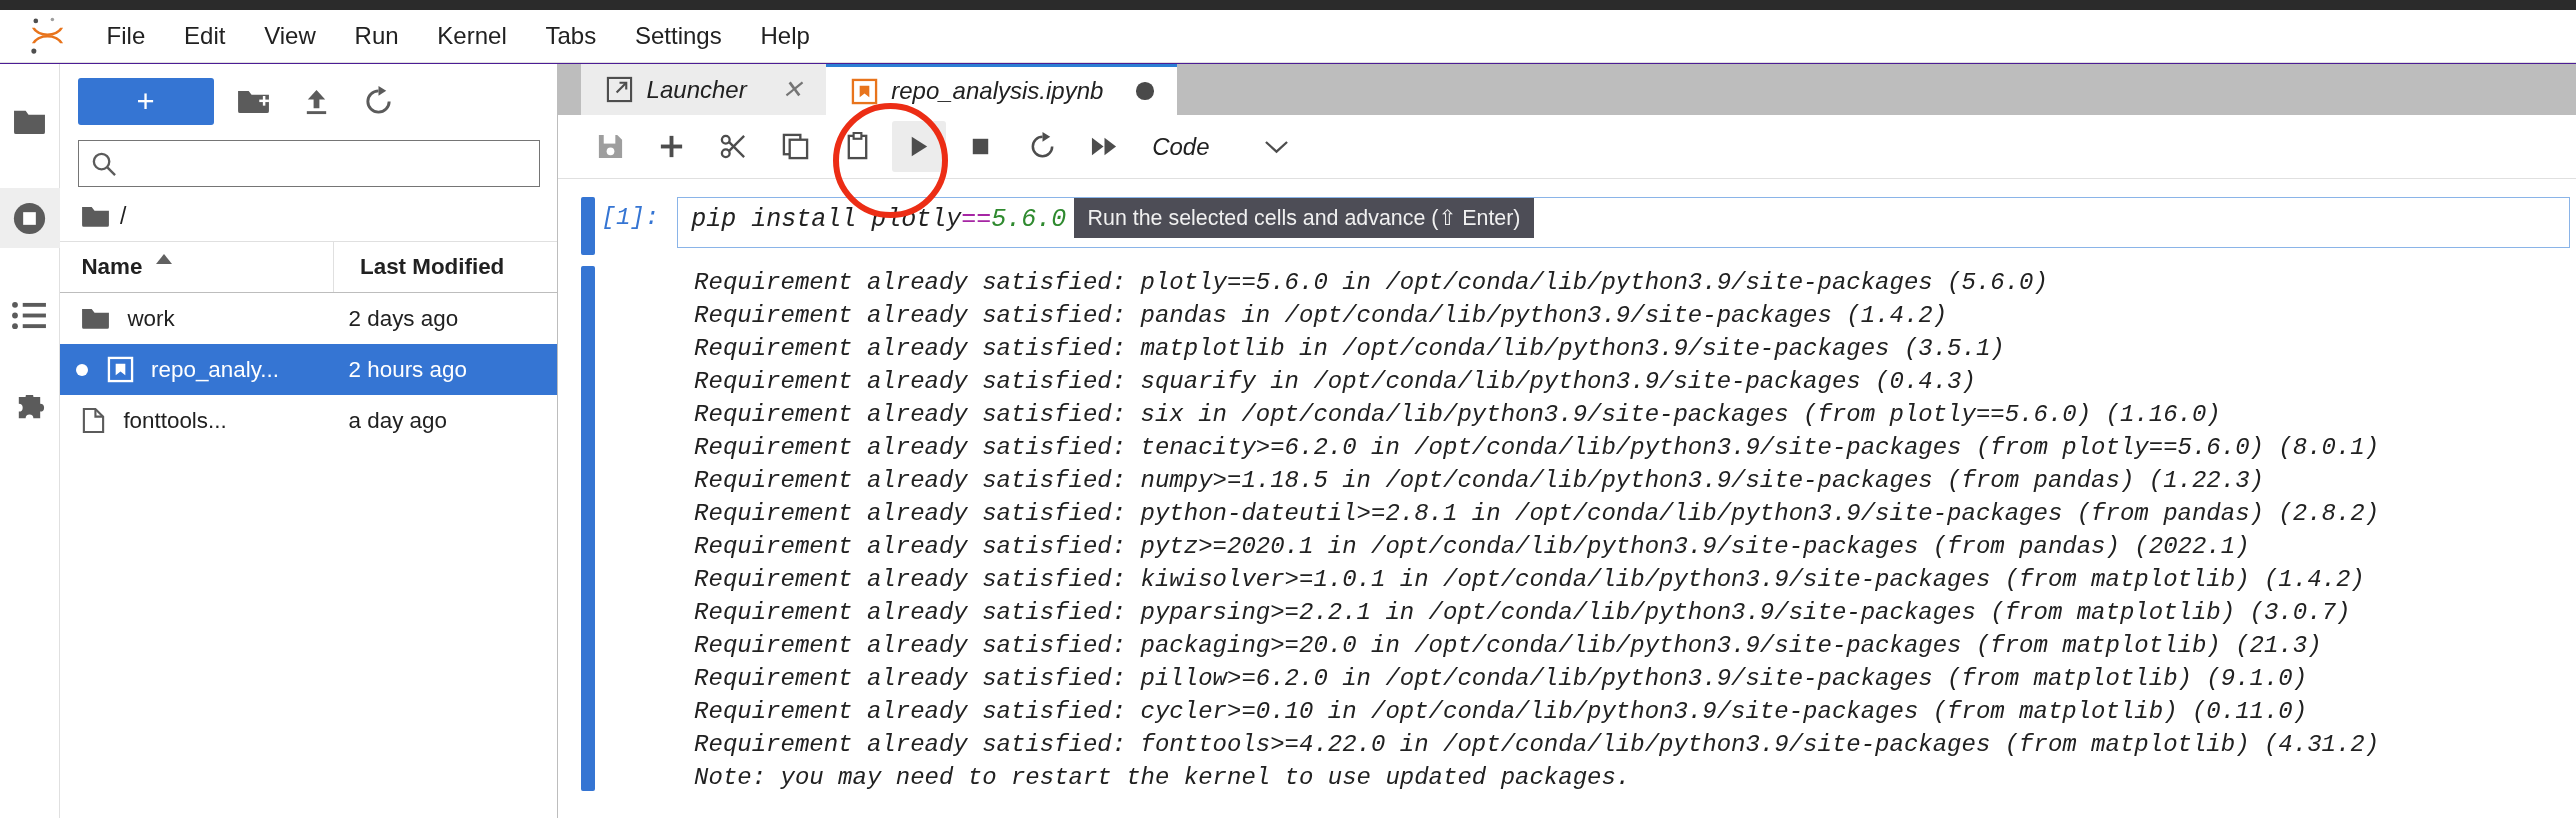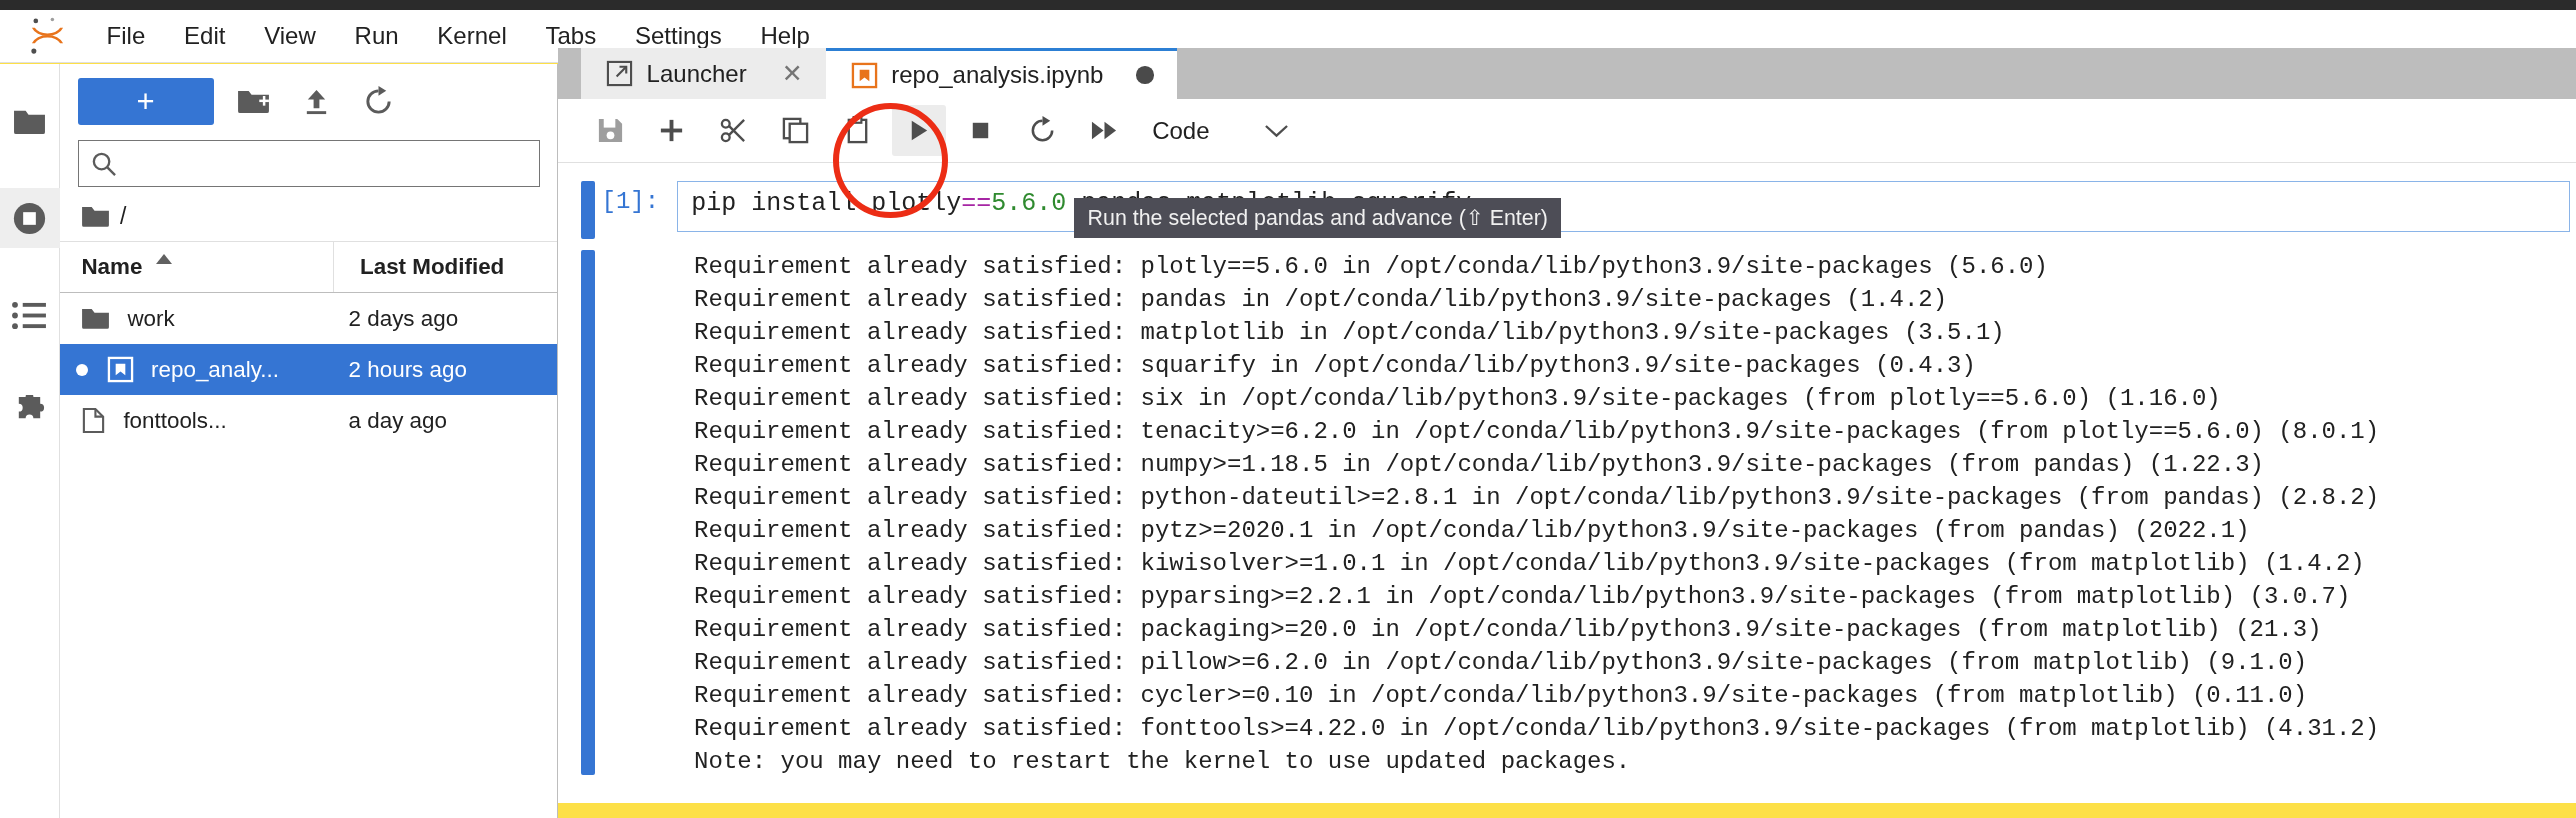--- a/index.html
+++ b/index.html
@@ -2,21 +2,21 @@
 <html><head>
 <meta charset="utf-8">
 <style>
   * { box-sizing: border-box; margin: 0; padding: 0; }
   html, body {
     width: 2576px; height: 818px;
     background: #fff;
     font-family: "Liberation Sans", sans-serif;
     overflow: hidden;
   }
-  .app { position: relative; width: 2576px; height: 818px; background:#fde047; }
+  .app { position: relative; width: 2576px; height: 818px; background:#4c1d95; }
 
   
   .top-strip { position:absolute; top:0; left:0; width:2576px; height:9.7px; background:#2b2b2b; }
 
   
   .menubar {
     position:absolute; top:9.7px; left:0; width:2576px; height:53px;
     background:#fff; border-bottom:1px solid #e0e0e0;
     display:flex; align-items:center;
   }
@@ -74,21 +74,21 @@
 
   .fb-row {
     display:flex; align-items:center; height:51px; font-size:22.4px; color:#212121; cursor:pointer;
   }
   .fb-row.selected { background:#3575d3; color:#fff; }
   .fb-row .namecell { flex:1; display:flex; align-items:center; gap:17px; padding-left:21.4px; overflow:hidden; white-space:nowrap; }
   .fb-row .modcell  { width:224px; padding-left:15.6px; white-space:nowrap; }
   .dirty-dot { width:12.6px; height:12.6px; border-radius:50%; background:#fff; flex:none; margin-left:-5.8px; margin-right:1.9px;}
 
   
-  .dock { position:absolute; top:48px; left:558px; width:2018px; height:754px; background:#fff; }
+  .dock { position:absolute; top:64px; left:558px; width:2018px; height:754px; background:#fff;font-style:italic; }
 
   .tabbar { position:relative; height:51px; background:#bdbdbd; display:flex; align-items:flex-end; }
   .tab {
     height:51px; display:flex; align-items:center; gap:13.6px; padding:0 23px 0 25px;
     font-size:24px; color:#212121; cursor:pointer; position:relative; min-width:194px;
   }
   .tab.inactive { background:#ececec; }
   .tab.active { background:#fff; border-top:3.9px solid #2c7fd4; }
   .tab .closer { margin-left:21.4px; font-size:25px; color:#757575; }
   .tab .dirty-circle { width:17.5px; height:17.5px; border-radius:50%; background:#4a4a4a; margin-left:19.4px; }
@@ -399,16 +399,16 @@
 Requirement already satisfied: fonttools&gt;=4.22.0 in /opt/conda/lib/python3.9/site-packages (from matplotlib) (4.31.2)
 Note: you may need to restart the kernel to use updated packages.</div>
         </div>
       </div>
 
     </div>
   </div>
 
   <div class="annot-circle" style="left:833px; top:103px; width:115px; height:115px;"></div>
 
-  <div class="tooltip" style="left:1074px; top:198px;">Run the selected pandas and advance (⇧ Enter)</div>
+  <div class="tooltip" style="left:1074px; top:198px;">Run the selected cells and advance (⇧ Enter)</div>
 
 </div>
 
 
 </body></html>

